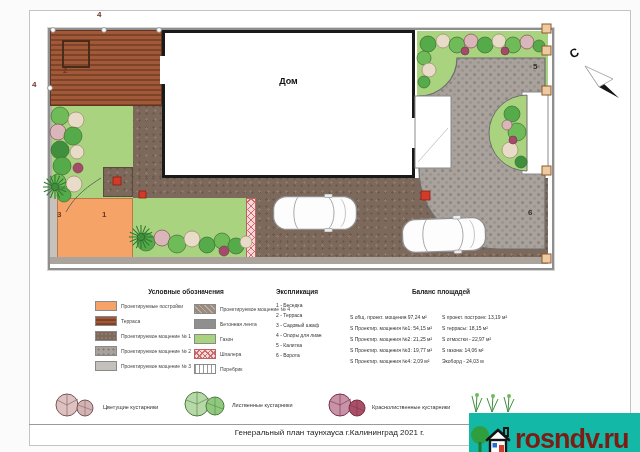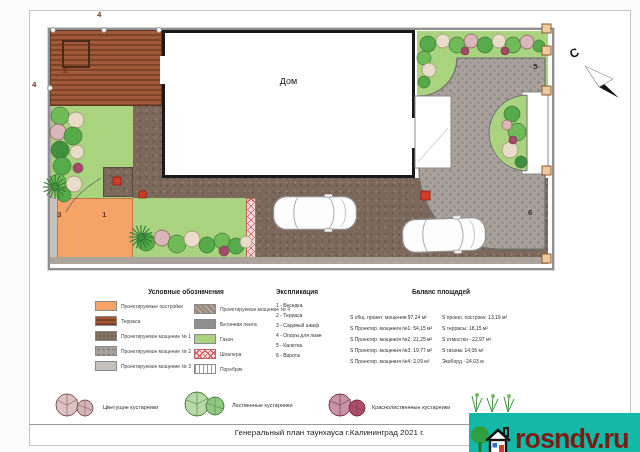--- a/index.html
+++ b/index.html
@@ -19,21 +19,21 @@
   #house{left:162px;top:30px;width:253px;height:148px;background:#fff;border:3px solid #191919;box-sizing:border-box;z-index:6;}
   .doorgap{background:#fff;z-index:7;}
   #pergola{left:62px;top:40px;width:24px;height:24px;border:2px solid #4a2a18;z-index:6;}
   #trellis-strip{left:246px;top:198px;width:10px;height:62px;z-index:6;border:1px solid #c06060;box-sizing:border-box;
     background-color:#f6dada;
     background-image:repeating-linear-gradient(45deg,#cf6a6a 0 1px,transparent 1px 5px),repeating-linear-gradient(-45deg,#cf6a6a 0 1px,transparent 1px 5px);}
   #plan-svg{left:0;top:0;z-index:10;pointer-events:none;}
   
   .pl{position:absolute;font-weight:600;font-size:8px;color:#6e3526;z-index:30;}
   .pl-dark{color:#2f2f2f;}
-  #lbl-house{left:162px;top:76px;width:253px;text-align:center;font-weight:400;font-size:9px;color:#111;z-index:30;}
+  #lbl-house{left:162px;top:76px;width:253px;text-align:center;font-weight:700;font-size:9px;color:#111;z-index:30;}
   #lbl-north{left:570px;top:46px;font-size:12px;font-weight:600;color:#111;transform:rotate(-30deg);z-index:30;}
   
   .hdr{font-size:6.5px;font-weight:bold;color:#222;}
   #legend{left:93px;top:288px;width:215px;height:92px;z-index:20;}
   #legend .hdr{position:absolute;left:8px;top:0;width:170px;text-align:center;}
   .legend-col{position:absolute;top:13px;display:flex;flex-direction:column;gap:5px;}
   #legend-col1{left:2px;} #legend-col2{left:101px;padding-top:3px;}
   .legend-row{display:flex;align-items:center;gap:4px;height:10px;}
   .legend-label{font-size:5px;color:#444;white-space:nowrap;}
   .sw{width:22px;height:10px;border:1px solid #8a8a8a;box-sizing:border-box;flex:0 0 auto;}

